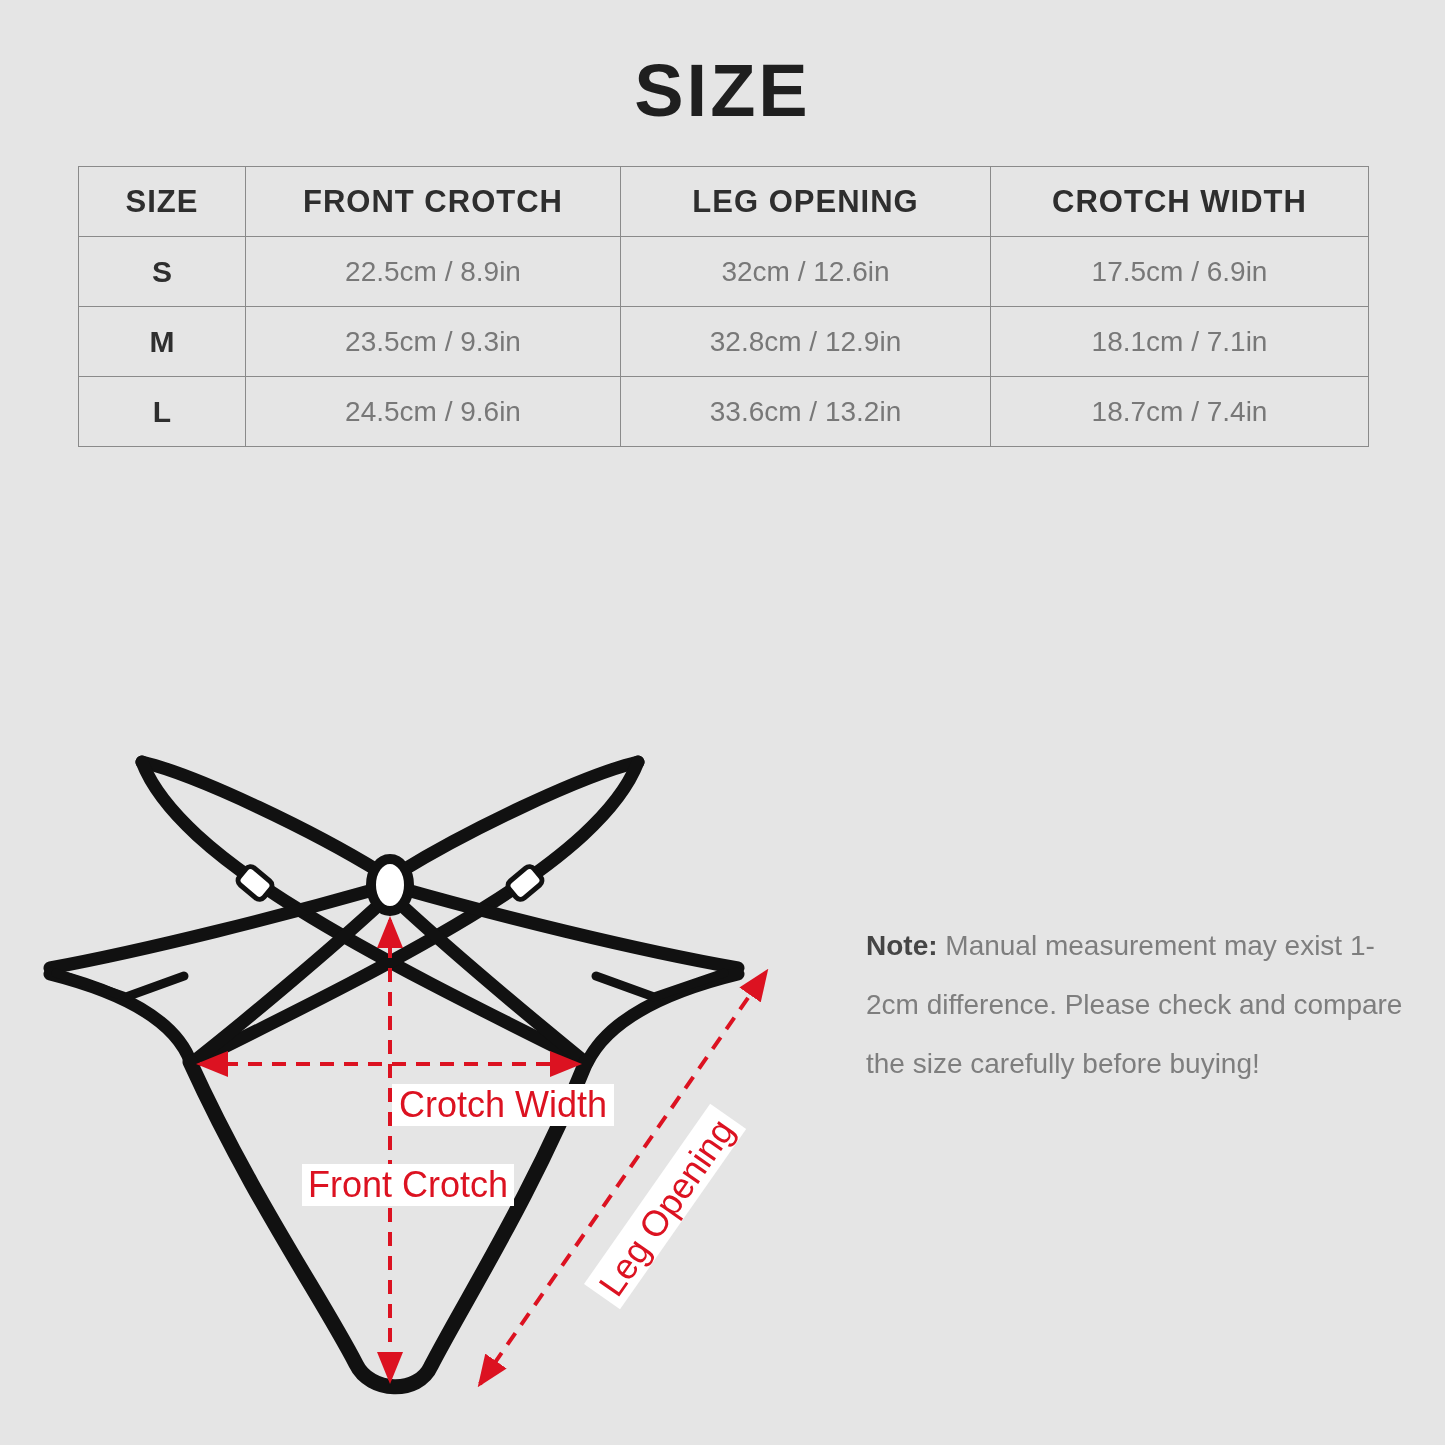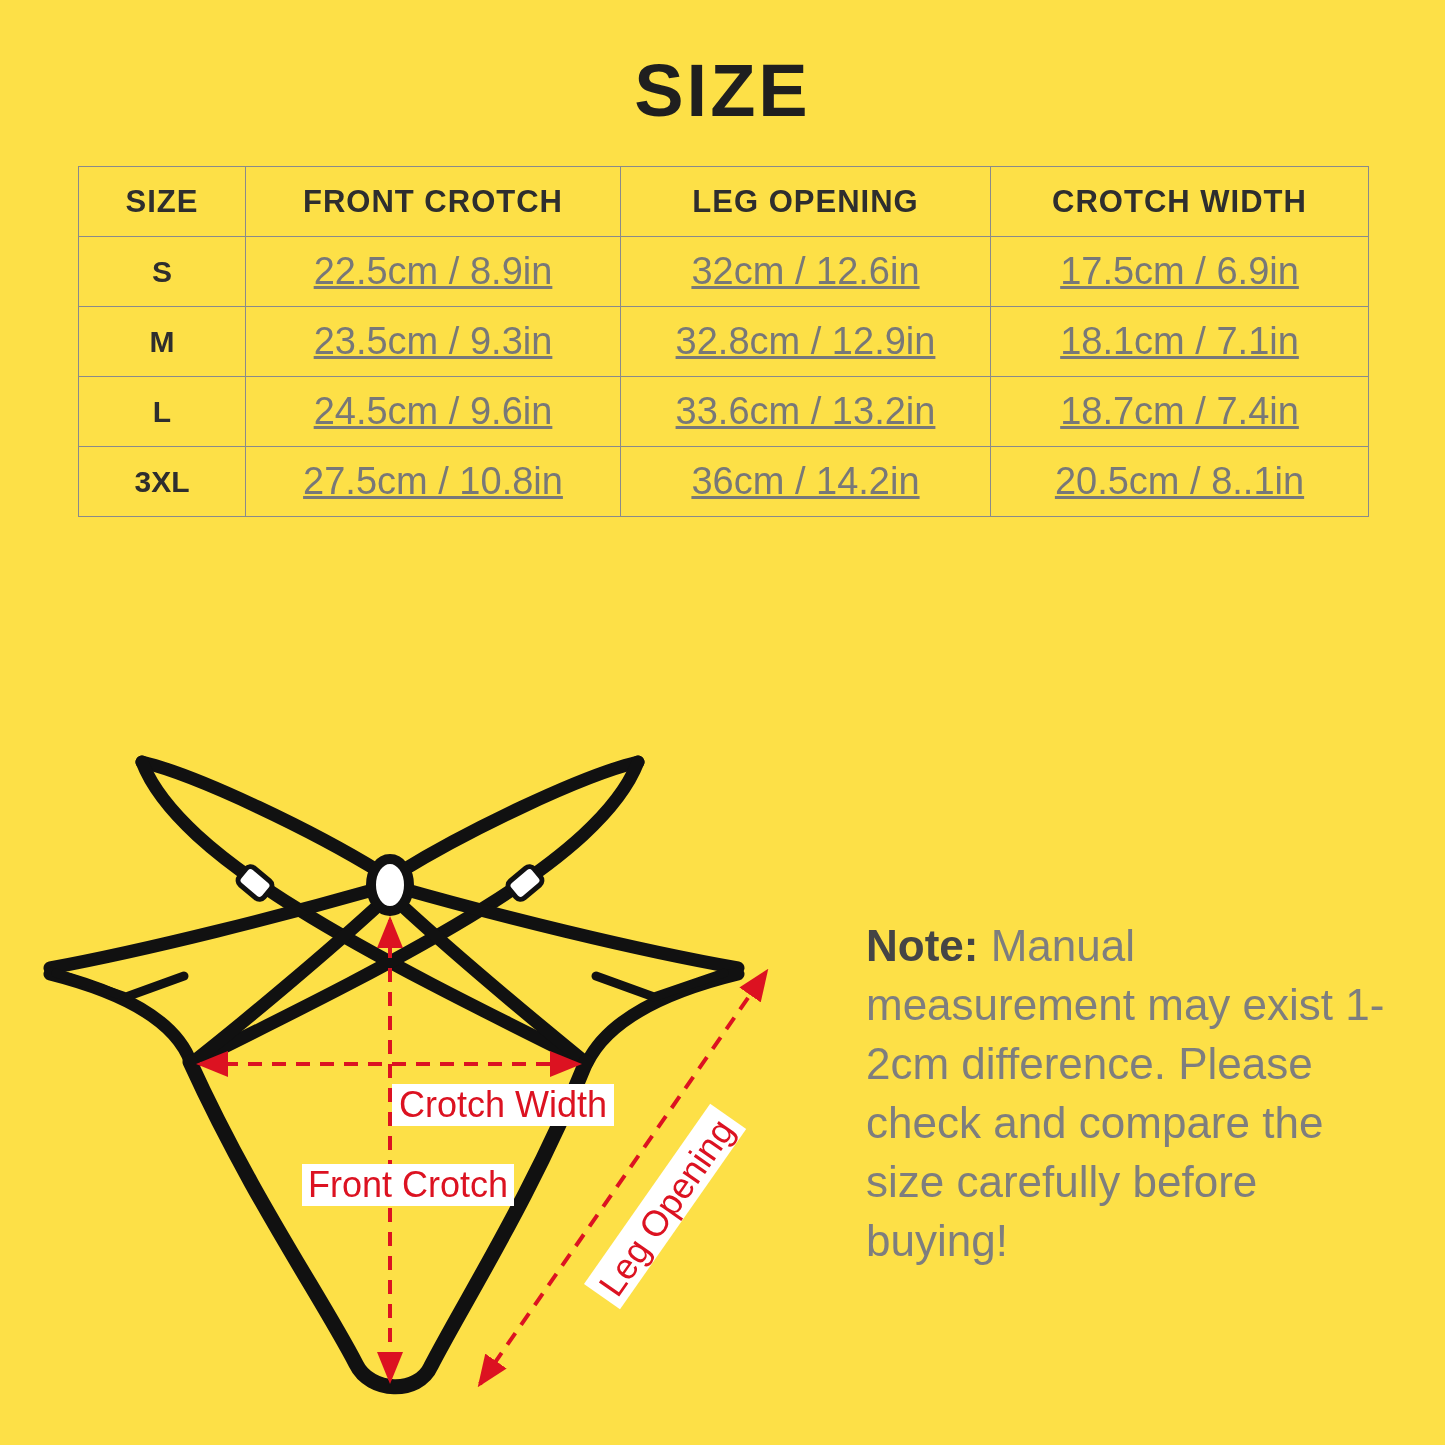--- a/index.html
+++ b/index.html
@@ -1,39 +1,39 @@
 <!DOCTYPE html>
 <html><head>
 <meta charset="utf-8">
 <style>
   html,body{margin:0;padding:0;background:#ffffff;}
   .canvas{
-    position:relative;width:1445px;height:1445px;background:#fde047;overflow:hidden;
+    position:relative;width:1445px;height:1445px;background:#e5e5e5;overflow:hidden;
     font-family:"Liberation Sans", sans-serif;
   }
   .page-title{
     position:absolute;top:48px;left:0;width:100%;text-align:center;
     font-size:74px;font-weight:bold;letter-spacing:3px;color:#1f1f1f;
   }
   table.size-table{
     position:absolute;left:78px;top:166px;width:1290px;
     border-collapse:collapse;table-layout:fixed;
   }
   table.size-table td,table.size-table th{
     border:1px solid #8a8a8a;height:69px;text-align:center;vertical-align:middle;
     padding:0;
   }
   table.size-table th{
     font-size:31px;font-weight:bold;color:#2e2e2e;letter-spacing:1px;
   }
   td.size-label{font-size:30px;font-weight:bold;color:#2e2e2e;}
-  td.value{font-size:38px;font-weight:normal;color:#787878;text-decoration:underline;}
+  td.value{font-size:28px;font-weight:normal;color:#787878;}
   .note-block{
     position:absolute;left:866px;top:916px;width:545px;
-    font-size:44px;line-height:59px;color:#7e7e7e;text-align:left;
+    font-size:28px;line-height:59px;color:#7e7e7e;text-align:left;
   }
   .note-label{font-weight:bold;color:#454545;}
   .diagram-wrap{position:absolute;left:30px;top:740px;width:820px;height:700px;}
   .straps{stroke:#111111;fill:none;stroke-linecap:round;stroke-linejoin:round;}
   .redline{fill:none;stroke-linecap:butt;}
   .redtext{font-family:"Liberation Sans",sans-serif;font-size:36px;}
 </style>
 </head>
 <body>
 
@@ -65,26 +65,20 @@
       <td class="size-label">M</td>
       <td class="value">23.5cm / 9.3in</td>
       <td class="value">32.8cm / 12.9in</td>
       <td class="value">18.1cm / 7.1in</td>
     </tr>
     <tr>
       <td class="size-label">L</td>
       <td class="value">24.5cm / 9.6in</td>
       <td class="value">33.6cm / 13.2in</td>
       <td class="value">18.7cm / 7.4in</td>
-    </tr>
-    <tr>
-      <td class="size-label">3XL</td>
-      <td class="value">27.5cm / 10.8in</td>
-      <td class="value">36cm / 14.2in</td>
-      <td class="value">20.5cm / 8..1in</td>
     </tr>
   </tbody>
     </table>
 
   <div class="diagram-wrap">
     <svg width="820" height="700" viewBox="0 0 820 700">
       <defs>
         <marker id="ah" markerWidth="8" markerHeight="6.5" refX="7" refY="3.25" orient="auto-start-reverse" markerUnits="strokeWidth">
           <path d="M0,0 L8,3.25 L0,6.5 Z" fill="#dc1221"></path>
         </marker>

